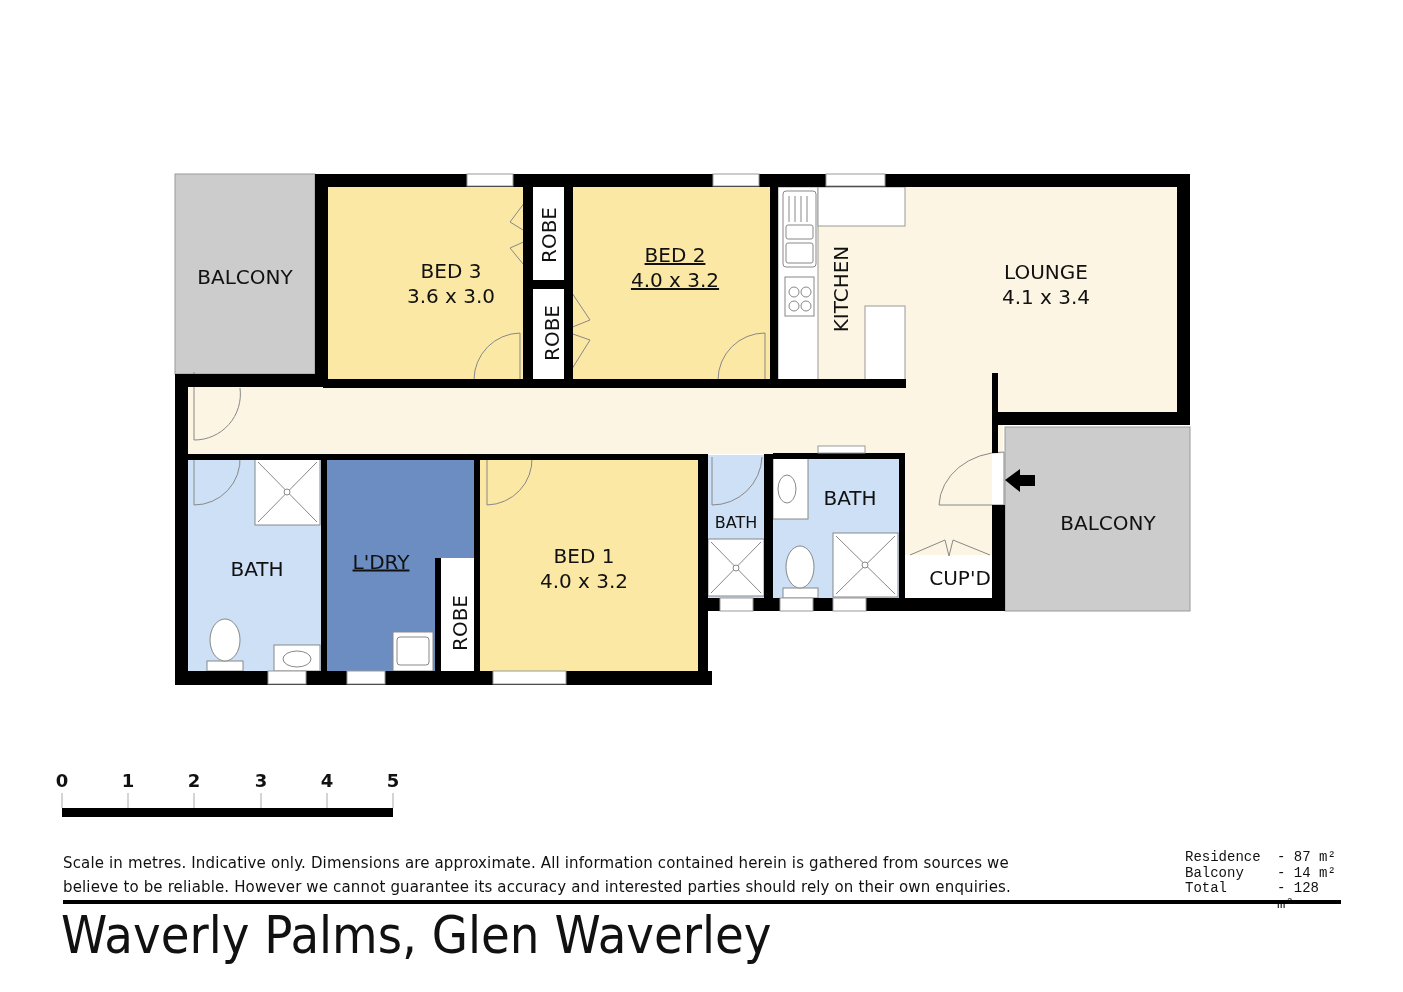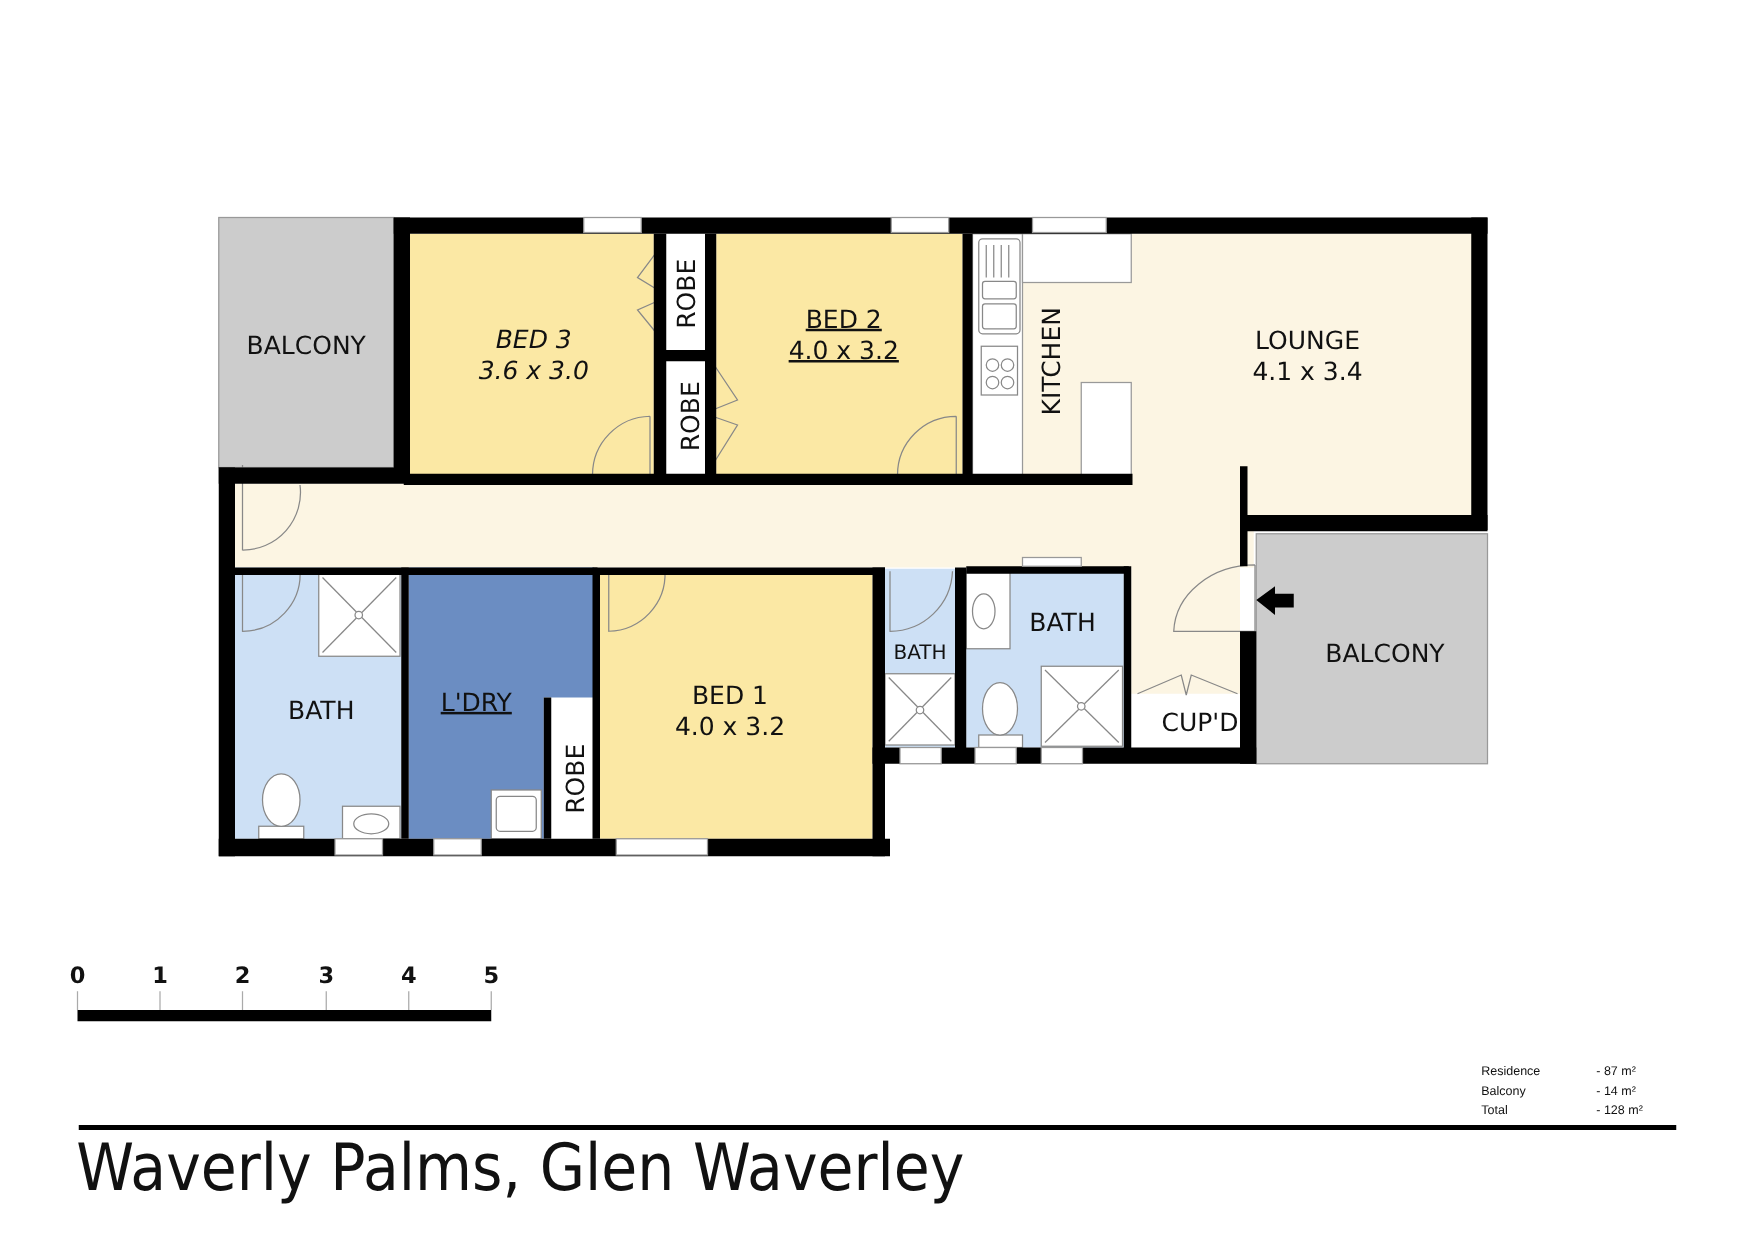--- a/index.html
+++ b/index.html
@@ -8,21 +8,21 @@
     #plan { position: absolute; left: 0; top: 0; width: 1403px; height: 992px; }
     .lbl { position: absolute; text-align: center; font-family: "DejaVu Sans", sans-serif;
            font-size: 20px; line-height: 25px; color: #111; white-space: nowrap; transform: translate(-50%, -50%); }
     .lbl-v { position: absolute; font-family: "DejaVu Sans", sans-serif; font-size: 20px; color: #111;
              white-space: nowrap; transform: translate(-50%, -50%) rotate(-90deg); }
     .lbl-sm { font-size: 16px; }
     .scale-num { position: absolute; top: 770px; font-family: "DejaVu Sans", sans-serif; font-weight: bold;
                  font-size: 18px; transform: translateX(-50%); }
     .disclaimer { position: absolute; left: 63px; top: 851px; width: 1060px; font-family: "DejaVu Sans", sans-serif;
                   font-size: 15px; line-height: 24px; letter-spacing: 0.15px; }
-    .areas { position: absolute; left: 1185px; top: 850px; font-family: Liberation Sans, sans-serif; font-size: 10px; line-height: 15.5px; }
+    .areas { position: absolute; left: 1185px; top: 850px; font-family: Liberation Mono, monospace; font-size: 14px; line-height: 15.5px; }
     .areas .row { display: flex; }
     .areas .k { width: 92px; }
     .areas .v { width: 62px; }
     .rule { position: absolute; left: 63px; top: 900px; width: 1278px; height: 4px; background: #000; }
     .title { position: absolute; left: 61px; top: 901px; font-family: "DejaVu Sans", sans-serif; font-size: 52px;
              line-height: 68px; transform: scaleX(0.9); transform-origin: left top; }
   </style>
 </head>
 <body>
 
@@ -171,21 +171,21 @@
     <line x1="128" y1="793" x2="128" y2="808" stroke="#aaa"></line>
     <line x1="194" y1="793" x2="194" y2="808" stroke="#aaa"></line>
     <line x1="261" y1="793" x2="261" y2="808" stroke="#aaa"></line>
     <line x1="327" y1="793" x2="327" y2="808" stroke="#aaa"></line>
     <line x1="393" y1="793" x2="393" y2="808" stroke="#aaa"></line>
     <rect x="62" y="808" width="331" height="9" fill="#000"></rect>
   </g>
 </svg>
 
 <div class="lbl" style="left:245px; top:277px;"><span>BALCONY</span></div>
-<div class="lbl" style="left:427px; top:284px;font-style:italic;">
+<div class="lbl" style="left:451px; top:284px;">
     <div>BED 3</div>
     <div>3.6 x 3.0</div>
   </div>
 <div class="lbl-v" style="left:549px; top:235px;">ROBE</div>
 <div class="lbl-v" style="left:552px; top:333px;">ROBE</div>
 <div class="lbl" style="left:675px; top:268px;text-decoration:underline;">
     <div>BED 2</div>
     <div>4.0 x 3.2</div>
   </div>
 <div class="lbl-v" style="left:841px; top:289px;">KITCHEN</div>
@@ -206,20 +206,22 @@
 <div class="lbl" style="left:1108px; top:523px;">BALCONY</div>
 
 <div class="scale-num" style="left:62px;">0</div>
 <div class="scale-num" style="left:128px;">1</div>
 <div class="scale-num" style="left:194px;">2</div>
 <div class="scale-num" style="left:261px;">3</div>
 <div class="scale-num" style="left:327px;">4</div>
 <div class="scale-num" style="left:393px;">5</div>
 
 <div class="disclaimer">
+  <div>Scale in metres. Indicative only. Dimensions are approximate.  All information contained herein is gathered from sources we</div>
+  <div>believe to be reliable. However we cannot guarantee its accuracy and interested parties should rely on their own enquiries.</div>
 </div>
 
 <div class="areas">
   <div class="row">
       <span class="k">Residence</span>
       <span class="v">-   87 m²</span>
     </div>
   <div class="row">
       <span class="k">Balcony</span>
       <span class="v">-   14 m²</span>

